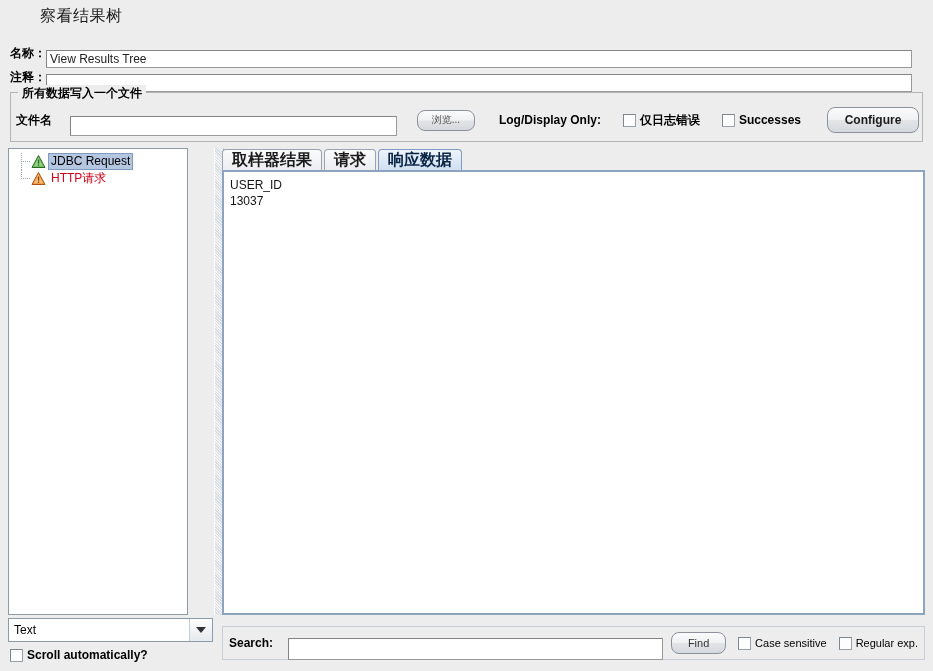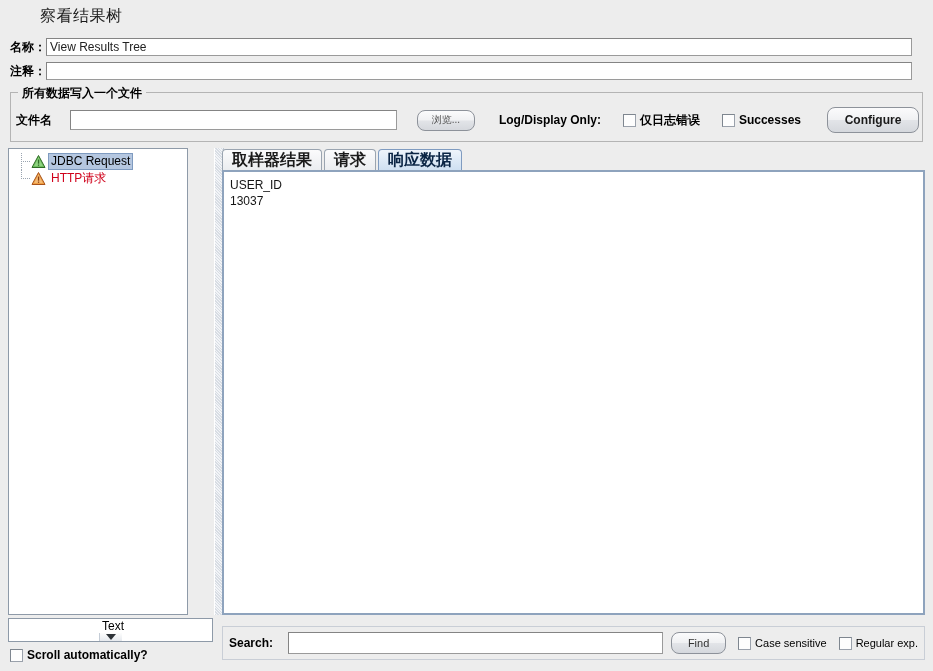--- a/index.html
+++ b/index.html
@@ -42,20 +42,21 @@
     border-top-color: #848484;
     border-left-color: #848484;
     height: 18px;
     line-height: 18px;
     padding: 0 3px;
     font-family: "Liberation Sans", "DejaVu Sans", sans-serif;
     font-size: 12px;
     color: #222;
     box-sizing: border-box;
     outline: none;
+    margin-top: 12px;
   }
 
   #name-row  { left: 10px; top: 38px; }
   #name-row .text-input { width: 866px; }
   #comment-row { left: 10px; top: 62px; }
   #comment-row .text-input { width: 866px; }
 
   
   .groupbox {
     position: absolute;
@@ -183,21 +184,20 @@
 
   
   #render-select {
     position: absolute; left: 0; top: 470px;
     width: 205px; height: 24px;
     background: #ffffff;
     border: 1px solid #8e9aa8;
     box-sizing: border-box;
     display: flex; align-items: center;
     font-size: 12px;
-    flex-direction: column;
   }
   #render-select .sel-text { padding-left: 5px; flex: 1; font-size: 12px; }
   #render-select .sel-arrow {
     width: 22px; height: 100%;
     border-left: 1px solid #c4ccd6;
     background: linear-gradient(to bottom, #fdfdfd, #e6e9ee);
     display: flex; align-items: center; justify-content: center;
   }
   .caret-down {
     width: 0; height: 0;

